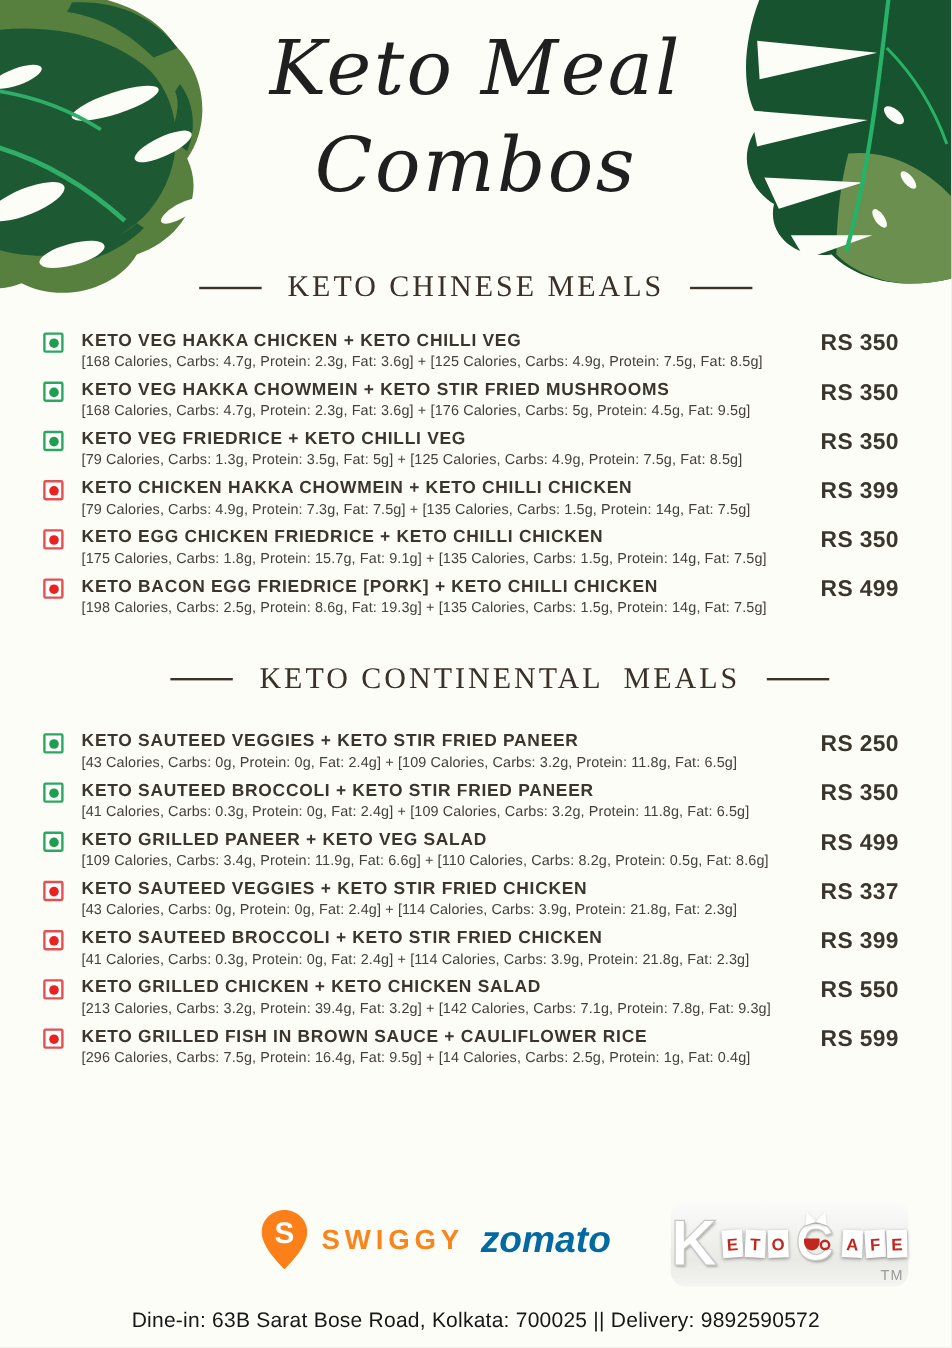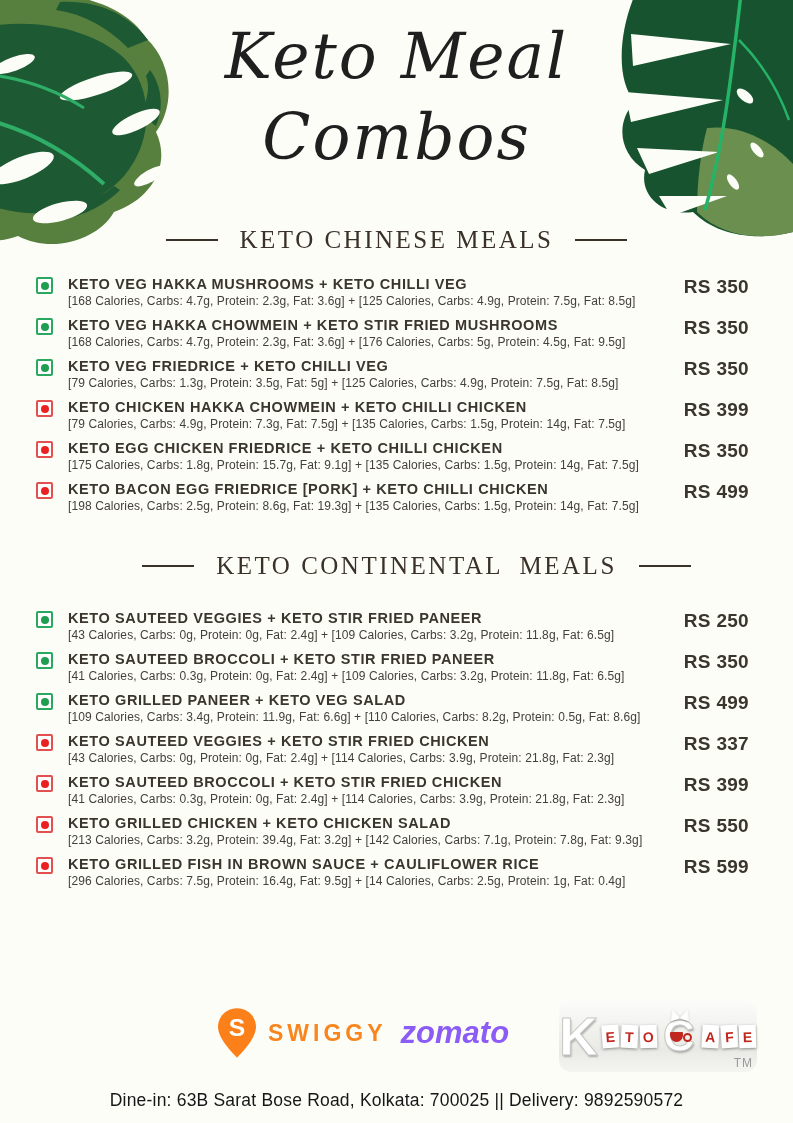--- a/index.html
+++ b/index.html
@@ -36,21 +36,21 @@
   .item-body{flex:1;margin-left:15px;}
   .item-name{font-size:14.5px;font-weight:bold;letter-spacing:.6px;color:#3a362e;line-height:17px;}
   .item-sub{font-size:12px;letter-spacing:.1px;color:#44403a;margin-top:2px;line-height:12px;}
   .item-price{flex:0 0 auto;width:74px;text-align:right;font-size:19px;font-weight:bold;
               color:#3a362e;letter-spacing:.3px;line-height:17px;margin-top:2px;}
 
   
   .delivery{position:absolute;top:1008px;left:218px;display:flex;align-items:center;}
   .pin{width:38px;height:50px;margin-right:12px;}
   .swiggy-text{font-size:23px;font-weight:bold;letter-spacing:4px;color:#f8851d;}
-  .zomato-text{font-size:31px;font-weight:bold;font-style:italic;color:#8b5cf6;margin-left:14px;}
+  .zomato-text{font-size:31px;font-weight:bold;font-style:italic;color:#0369a1;margin-left:14px;}
 
   .cafe{position:absolute;top:1000px;right:36px;width:198px;height:72px;border-radius:12px;
         background:linear-gradient(180deg,#fcfcfb 0%,#e9e9e5 70%,#f4f4f1 100%);
         display:flex;align-items:center;justify-content:center;}
   .cafe-k{font-size:54px;font-weight:bold;color:#fff;line-height:54px;margin-right:3px;
           -webkit-text-stroke:1px #c6c6c2;text-shadow:1px 2px 2px rgba(0,0,0,.28);}
   .tile{width:17px;height:23px;background:#fff;box-shadow:0 1px 3px rgba(0,0,0,.42);
         display:flex;align-items:center;justify-content:center;font-weight:bold;font-size:14px;
         color:#c0281f;margin:0 1px;}
   .tile.r1{transform:rotate(-4deg);} .tile.r2{transform:rotate(3deg);} .tile.r3{transform:rotate(-2deg);}
@@ -114,21 +114,21 @@
     <span class="rule"></span>
   </div>
 
   <div class="items">
 
     <div class="item">
       <span class="diet veg">
           <i></i>
         </span>
       <div class="item-body">
-        <div class="item-name">KETO VEG HAKKA MUSHROOMS + KETO CHILLI VEG</div>
+        <div class="item-name">KETO VEG HAKKA CHICKEN + KETO CHILLI VEG</div>
         <div class="item-sub">[168 Calories, Carbs: 4.7g, Protein: 2.3g, Fat: 3.6g] + [125 Calories, Carbs: 4.9g, Protein: 7.5g, Fat: 8.5g]</div>
       </div>
       <div class="item-price">RS 350</div>
     </div>
 
     <div class="item">
       <span class="diet veg">
           <i></i>
         </span>
       <div class="item-body">

